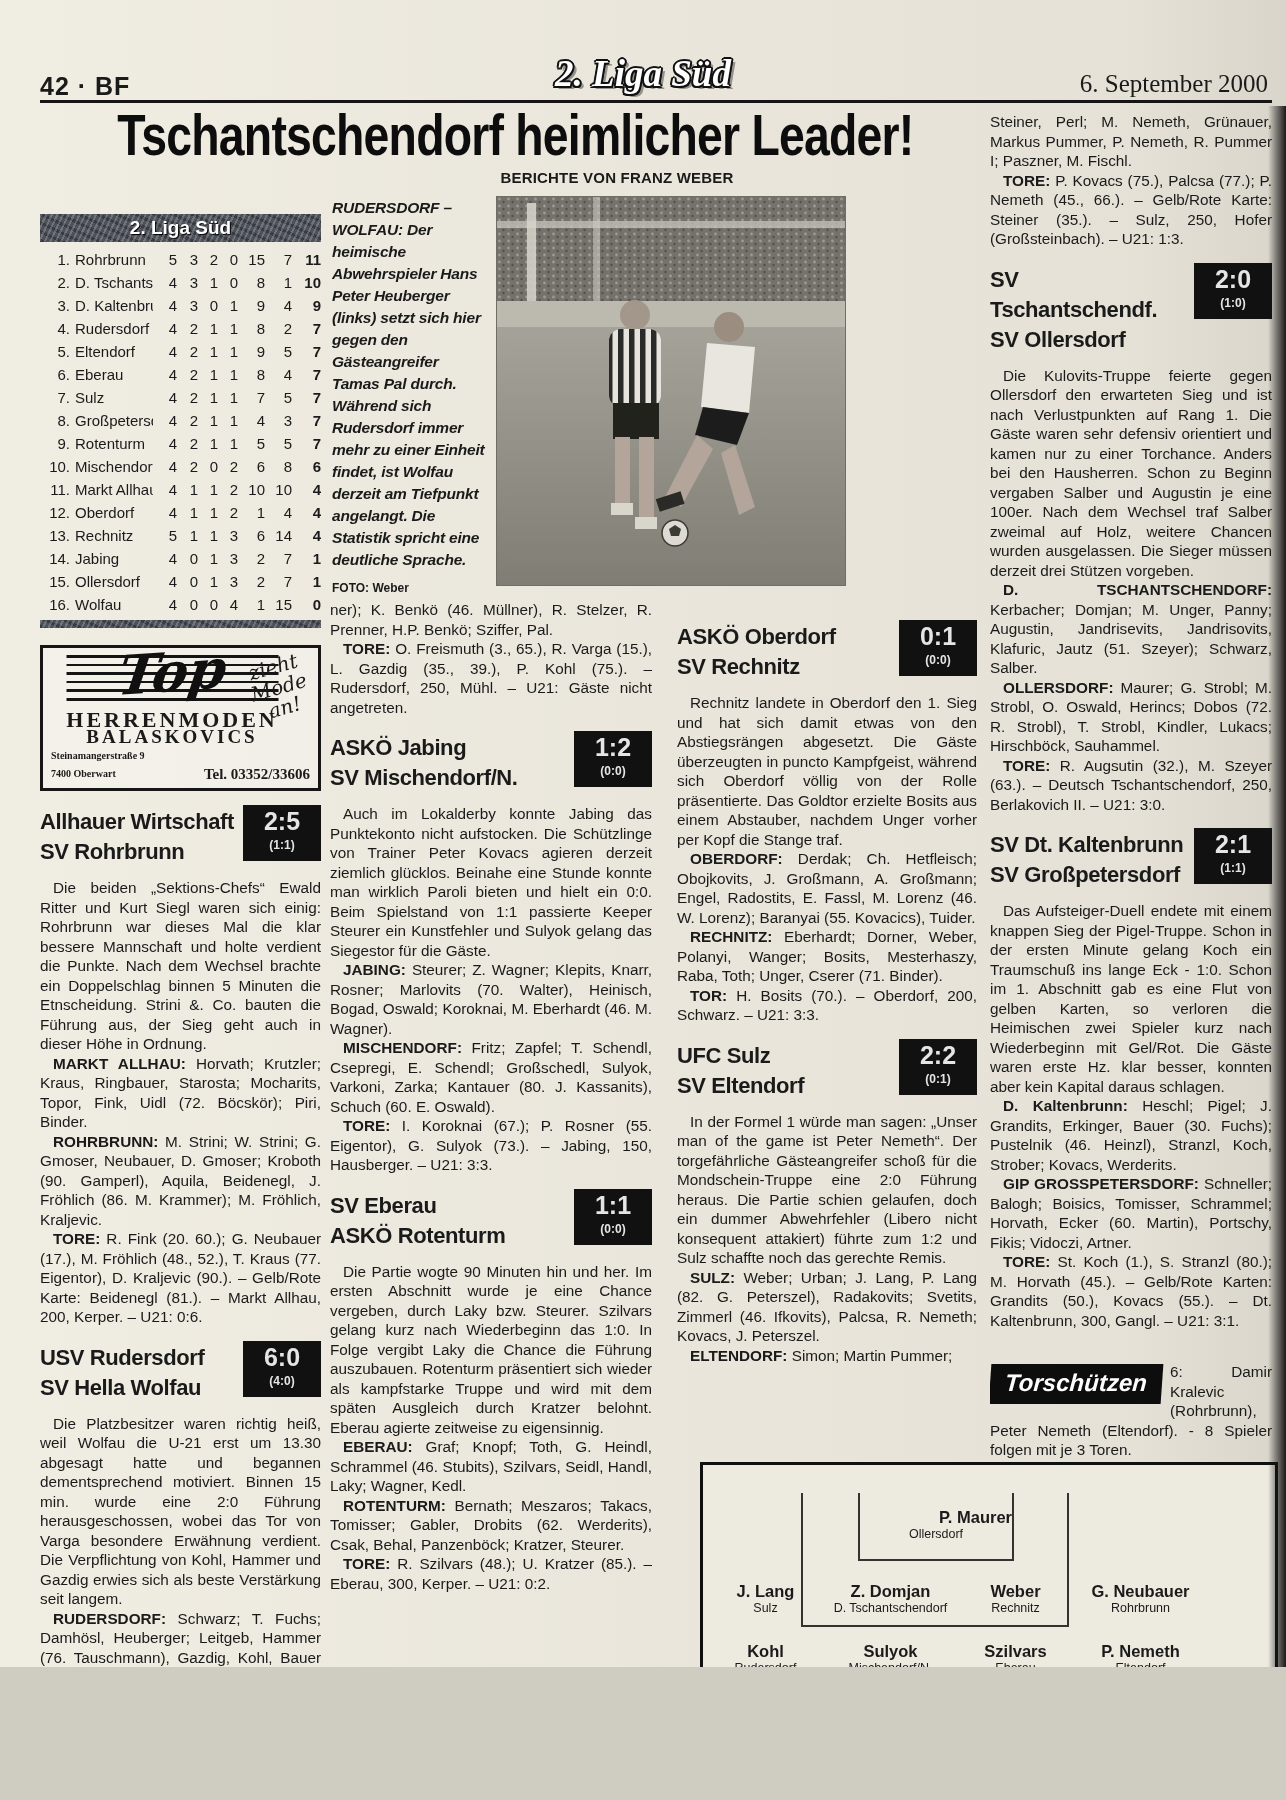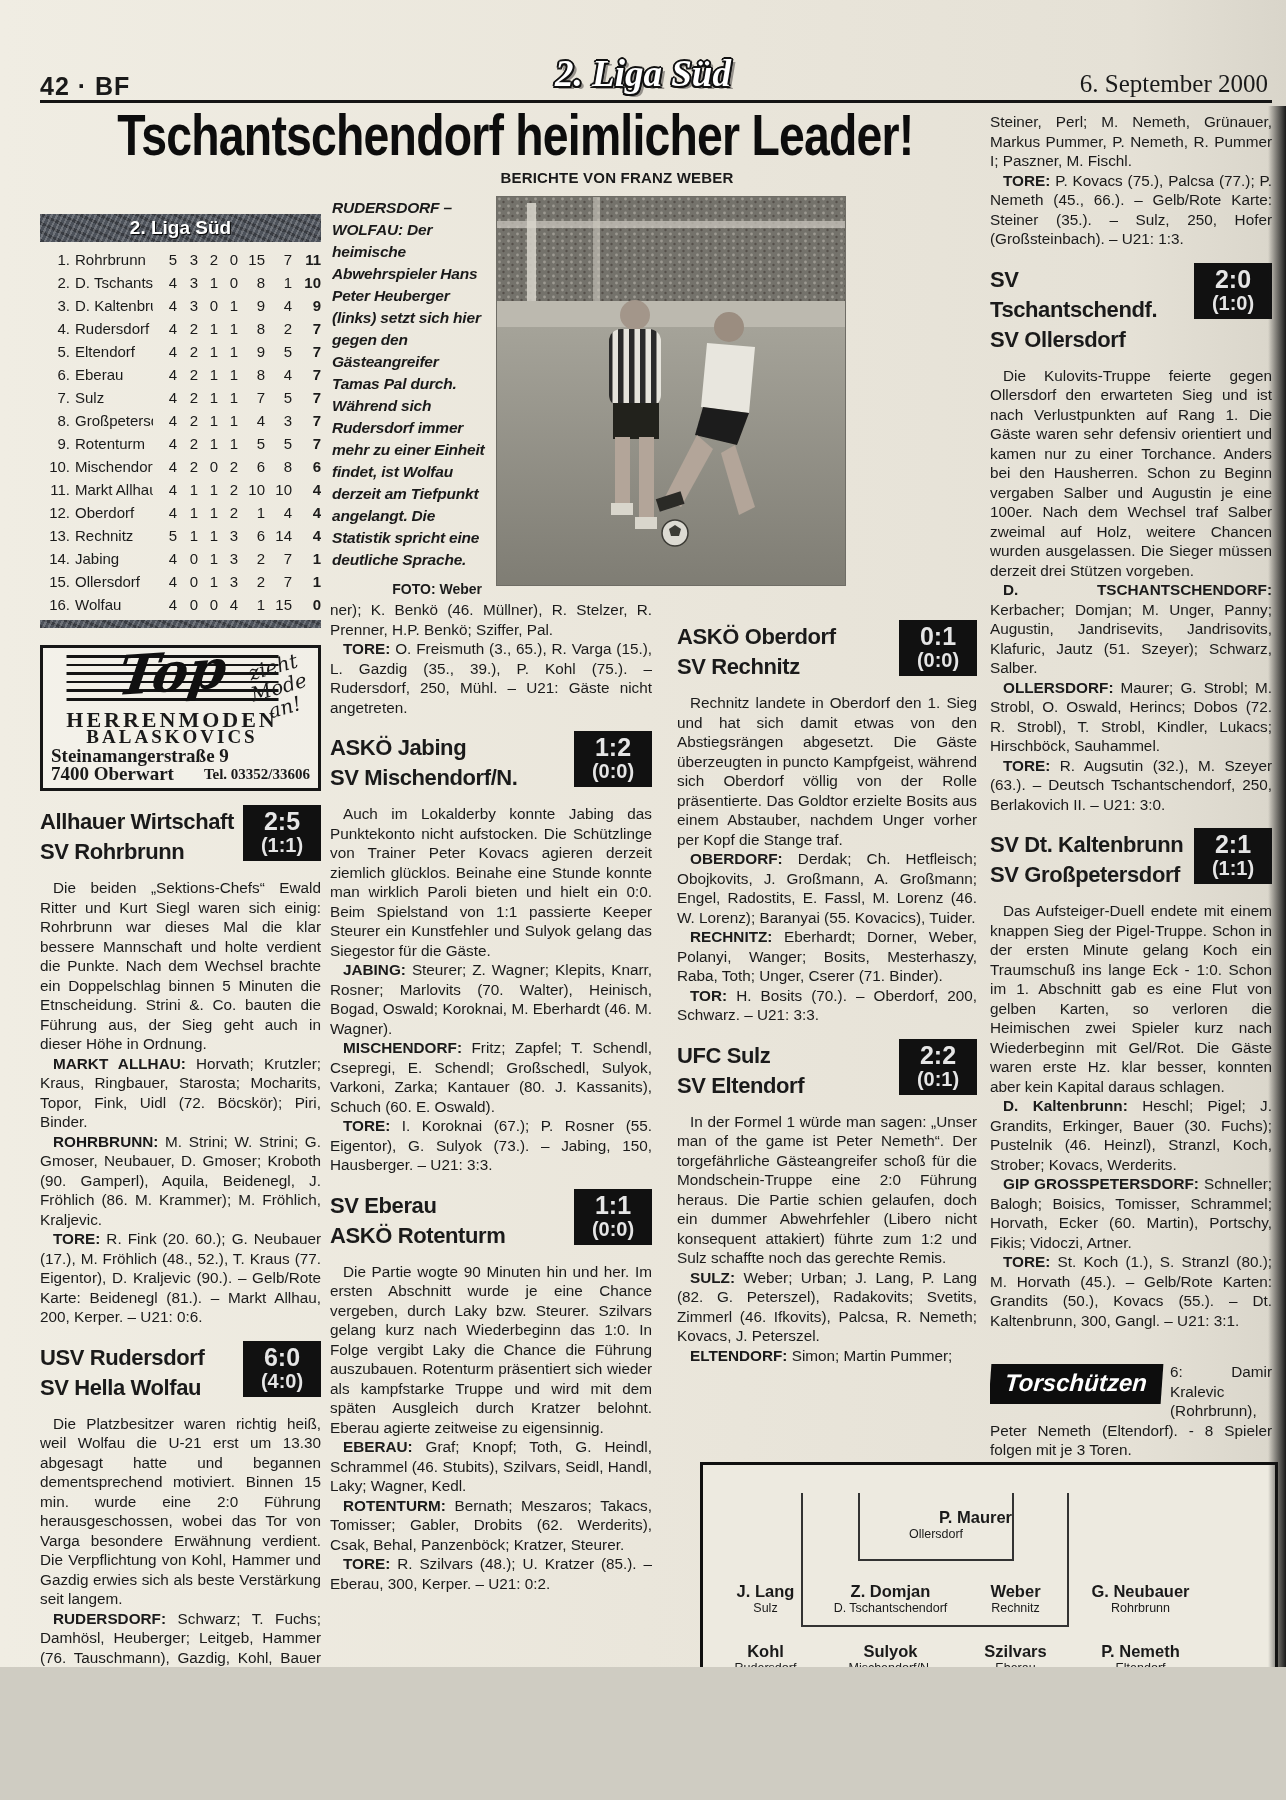--- a/index.html
+++ b/index.html
@@ -67,40 +67,40 @@
     background:repeating-linear-gradient(to bottom,#141414 0 2.5px,transparent 2.5px 8.6px);}
   .ad-logo-script{position:absolute;top:-12px;left:50%;transform:translateX(-50%) rotate(-4deg) skewX(-12deg);
     font-family:"DejaVu Serif",serif;font-style:italic;font-weight:bold;font-size:54px;color:#101010;}
   .ad-line2{position:absolute;top:55px;left:0;right:0;text-align:center;
     font-family:"Liberation Serif",serif;font-weight:bold;font-size:22px;letter-spacing:3px;}
   .ad-line3{position:absolute;top:74px;left:0;right:0;text-align:center;
     font-family:"Liberation Serif",serif;font-weight:bold;font-size:19px;letter-spacing:3px;}
   .ad-slogan{position:absolute;right:6px;top:8px;width:66px;transform:rotate(-16deg);
     font-family:"DejaVu Serif",serif;font-style:italic;font-size:20px;line-height:21px;text-align:center;}
   .ad-addr{position:absolute;left:8px;bottom:5px;font-family:"Liberation Serif",serif;font-weight:bold;
-    font-size:19px;line-height:18px;}
+    font-size:10px;line-height:18px;}
   .ad-tel{position:absolute;right:8px;bottom:5px;font-family:"Liberation Serif",serif;font-weight:bold;font-size:15px;}
 
   
   .article{margin-top:14px;}
   .article:first-child{margin-top:0;}
   .match-header{display:flex;justify-content:space-between;align-items:flex-start;margin-bottom:11px;}
   .match-names{font-size:22px;font-weight:bold;line-height:30px;letter-spacing:-.4px;padding-top:2px;}
   .scorebox{flex:none;width:78px;height:56px;background:var(--box);color:#e5e5e5;text-align:center;margin-left:6px;}
   .scorebox .score{font-size:25px;font-weight:bold;line-height:28px;padding-top:2px;}
-  .scorebox .ht{font-size:20px;font-weight:bold;line-height:20px;}
+  .scorebox .ht{font-size:12px;font-weight:bold;line-height:20px;}
   .article p{margin:0;font-size:15.3px;line-height:19.5px;text-align:justify;text-indent:13px;hyphens:auto;}
   .article p.noindent{text-indent:0;}
   .article .lead{font-weight:bold;}
 
   
   .lede{position:absolute;left:332px;top:197px;width:158px;height:380px;overflow:hidden;
     font-style:italic;font-weight:bold;font-size:15.5px;line-height:22px;letter-spacing:-.2px;}
-  .photo-credit{position:absolute;left:332px;top:581px;width:150px;text-align:right;
-    font-size:14px;font-weight:bold;}
+  .photo-credit{position:absolute;left:332px;top:581px;width:150px;
+    font-size:12px;font-weight:bold;}
   .photo{position:absolute;left:497px;top:197px;width:348px;height:388px;outline:1px solid #6f6d66;}
 
   
   .tsch{margin-top:32px;font-size:15.3px;line-height:19.5px;text-align:justify;}
   .tsch-label{float:left;width:172px;height:40px;background:#0d0d0d;color:#fff;text-align:center;
     font-weight:bold;font-style:italic;font-size:24px;line-height:38px;margin:2px 8px 2px 0;
     transform:skewX(-4deg);}
 
   
   .tdw{position:absolute;left:700px;top:1462px;width:572px;height:306px;border:3px solid #101010;

